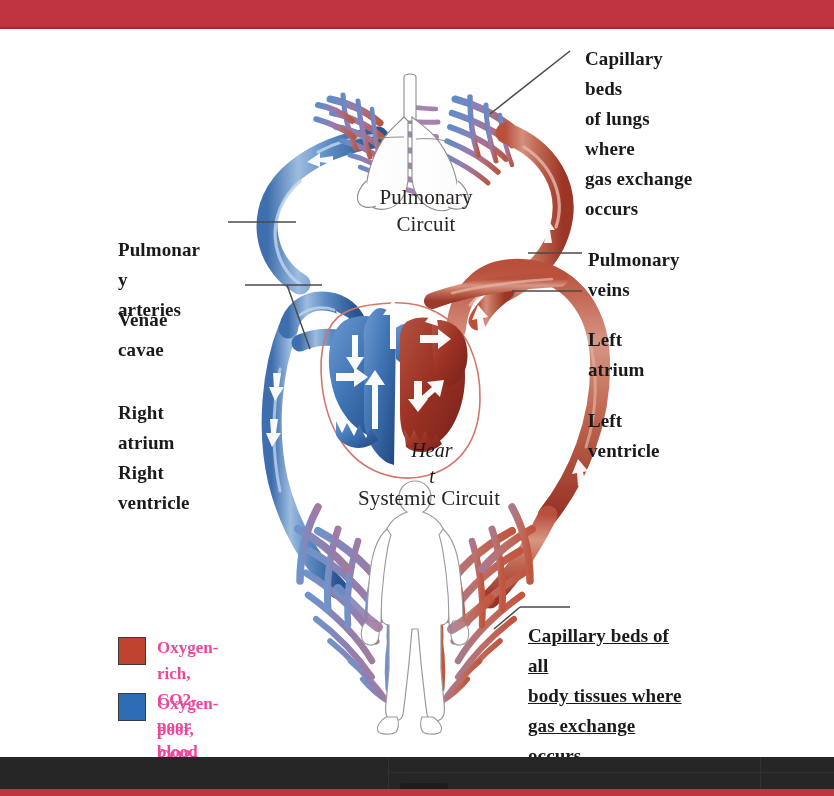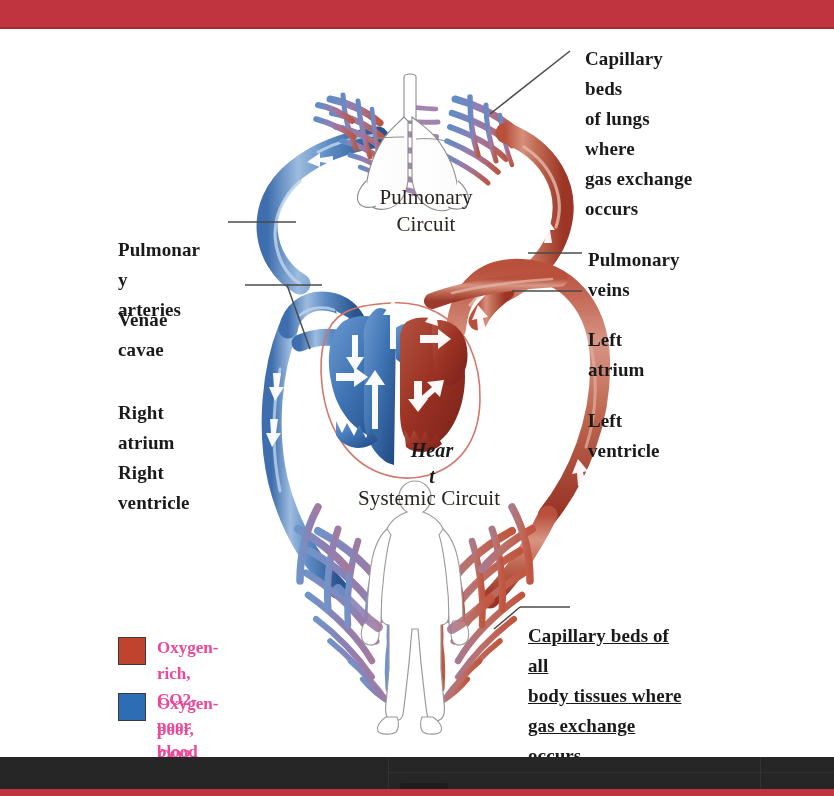--- a/index.html
+++ b/index.html
@@ -81,21 +81,21 @@
   }
   .label.plain {
     font-weight: normal;
     font-size: 21px;
     line-height: 27px;
     color: #2a2320;
     text-align: center;
   }
   .label.italic {
     font-style: italic;
-    font-weight: bold;
+    font-weight: normal;
     font-size: 20px;
     line-height: 26px;
     text-align: center;
   }
 
   #lbl-capillary-lungs { left: 585px; top: 15px; }
   #lbl-pulmonary-arteries { left: 118px; top: 206px; }
   #lbl-venae-cavae { left: 118px; top: 276px; }
   #lbl-right-atrium { left: 118px; top: 369px; }
   #lbl-right-ventricle { left: 118px; top: 429px; }

